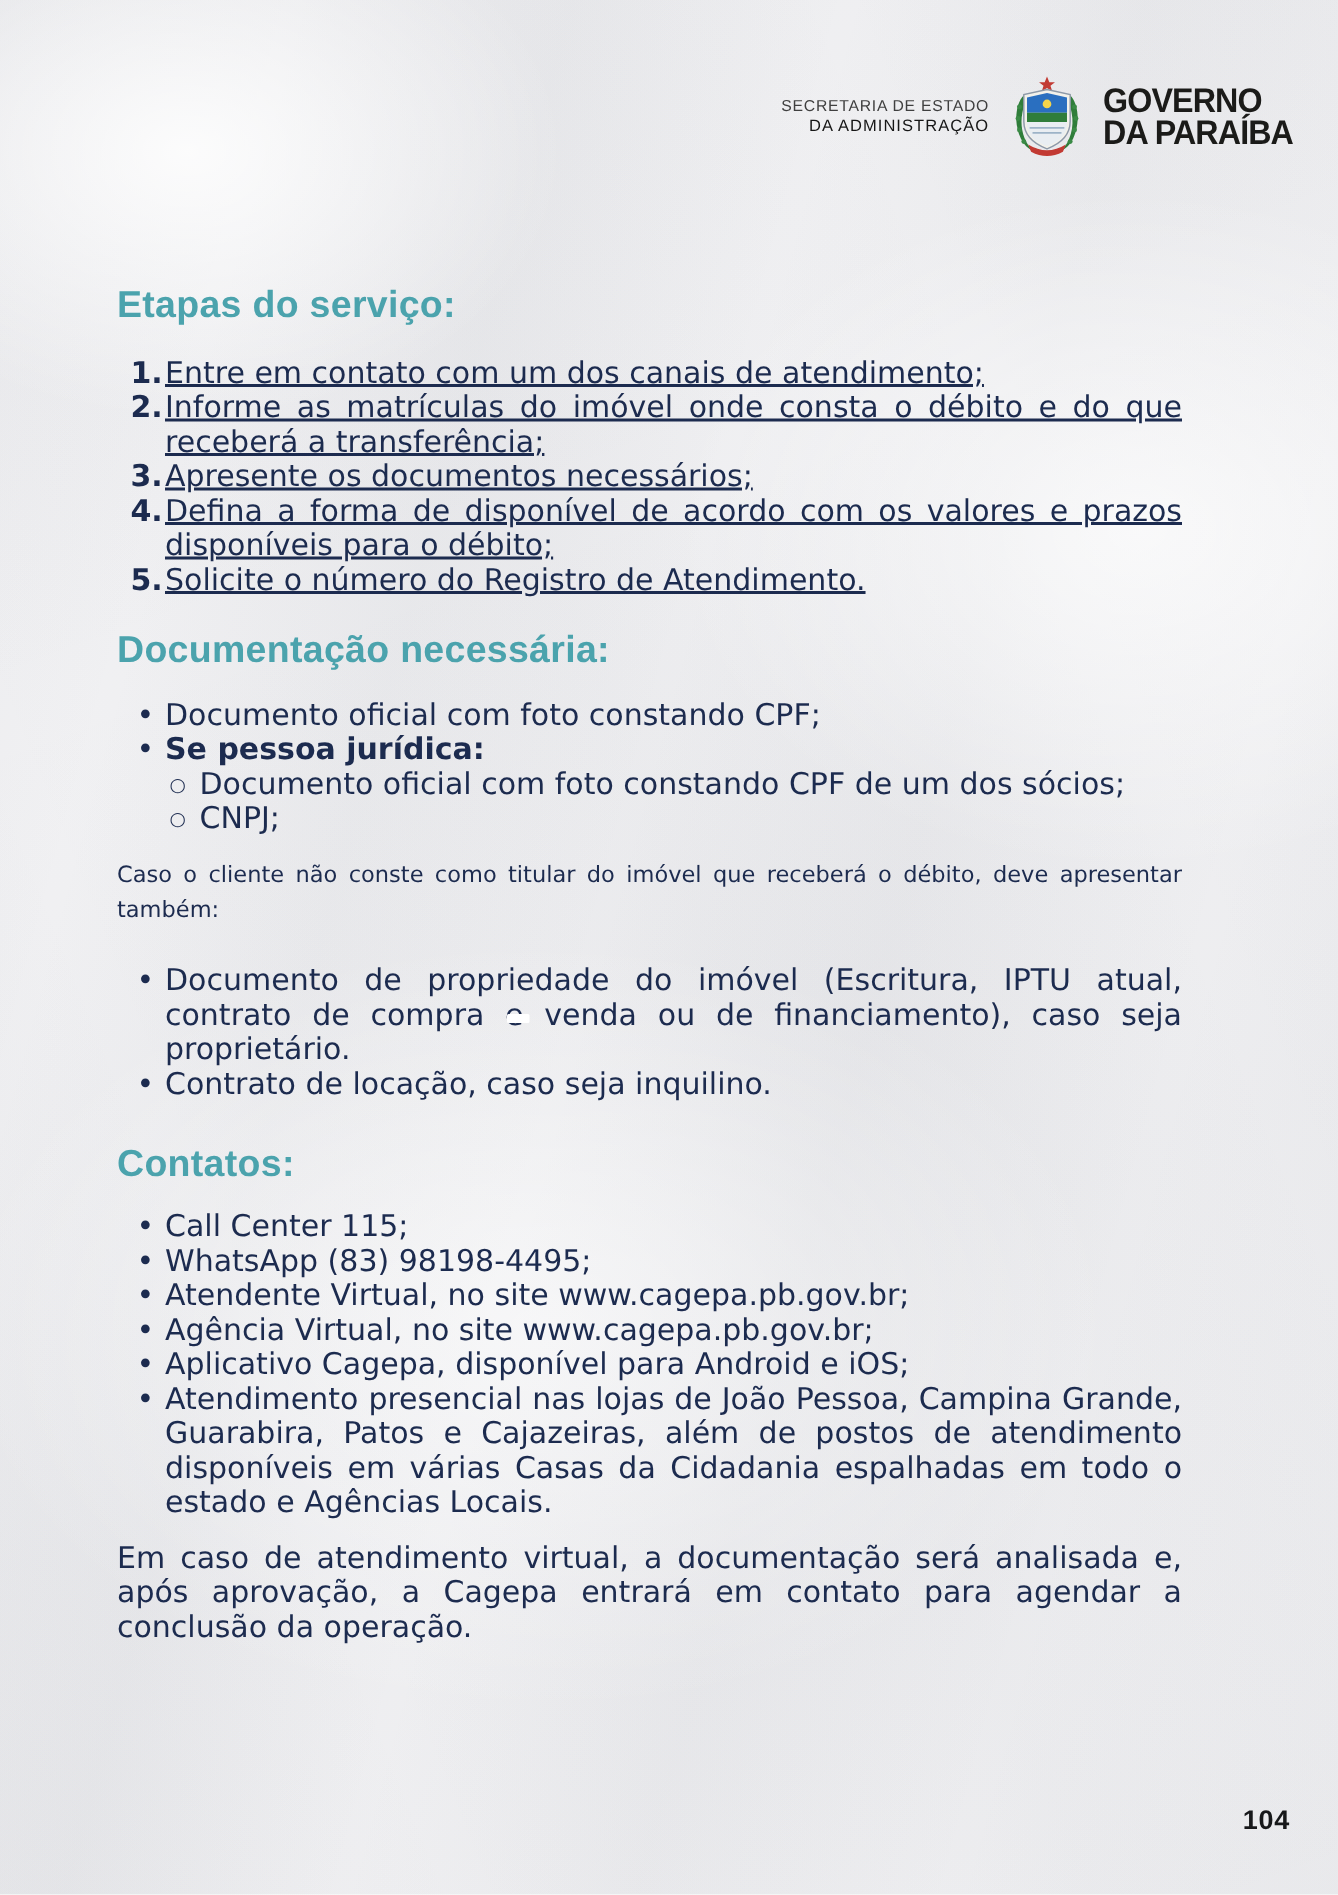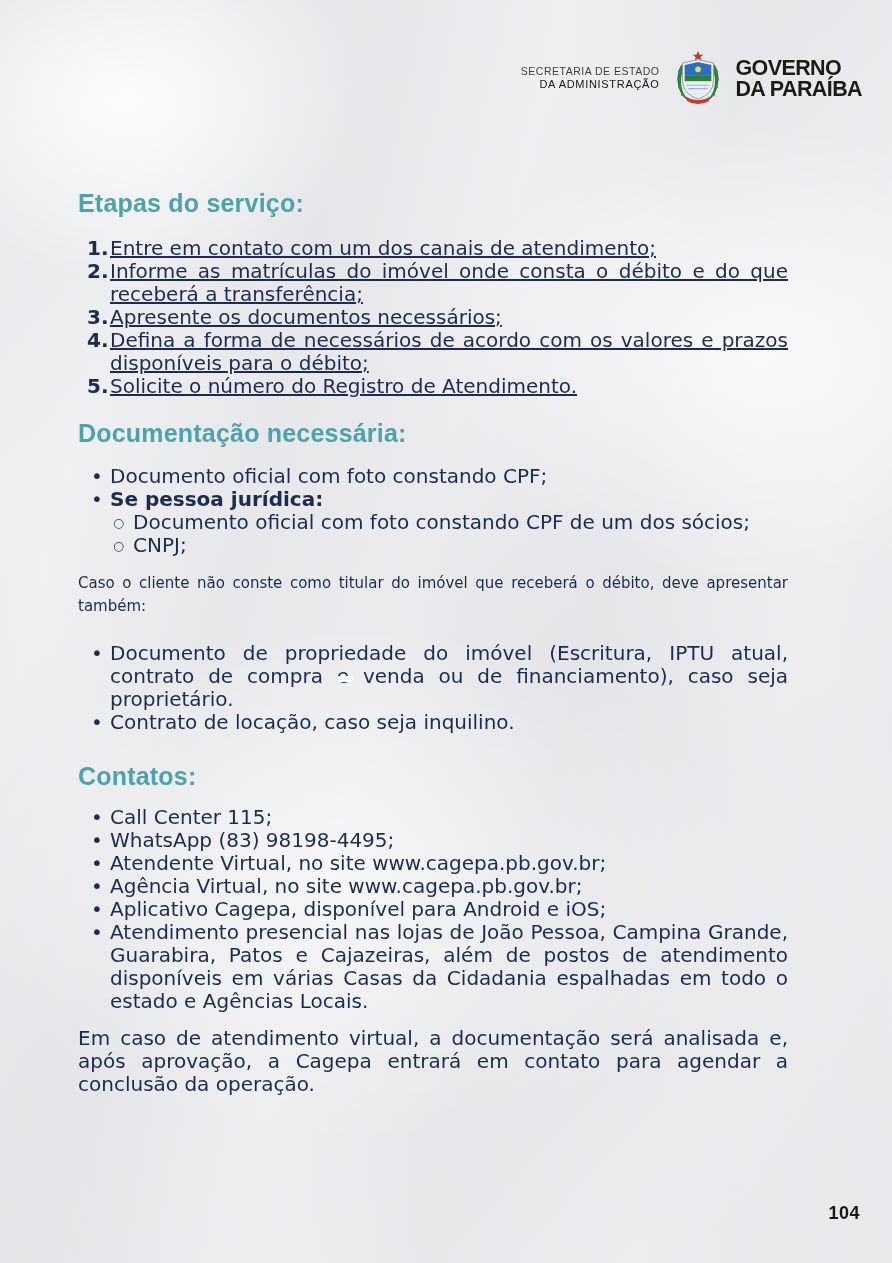--- a/index.html
+++ b/index.html
@@ -99,21 +99,21 @@
       <div class="oli">
         <span class="num">2.</span>
         <div class="txt">Informe as matrículas do imóvel onde consta o débito e do que receberá a transferência;</div>
       </div>
       <div class="oli">
         <span class="num">3.</span>
         <div class="txt">Apresente os documentos necessários;</div>
       </div>
       <div class="oli">
         <span class="num">4.</span>
-        <div class="txt">Defina a forma de necessários de acordo com os valores e prazos disponíveis para o débito;</div>
+        <div class="txt">Defina a forma de disponível de acordo com os valores e prazos disponíveis para o débito;</div>
       </div>
       <div class="oli">
         <span class="num">5.</span>
         <div class="txt">Solicite o número do Registro de Atendimento.</div>
       </div>
     </div>
 
     <h2 class="h-teal h-docs">Documentação necessária:</h2>
 
     <div class="ul-docs">

